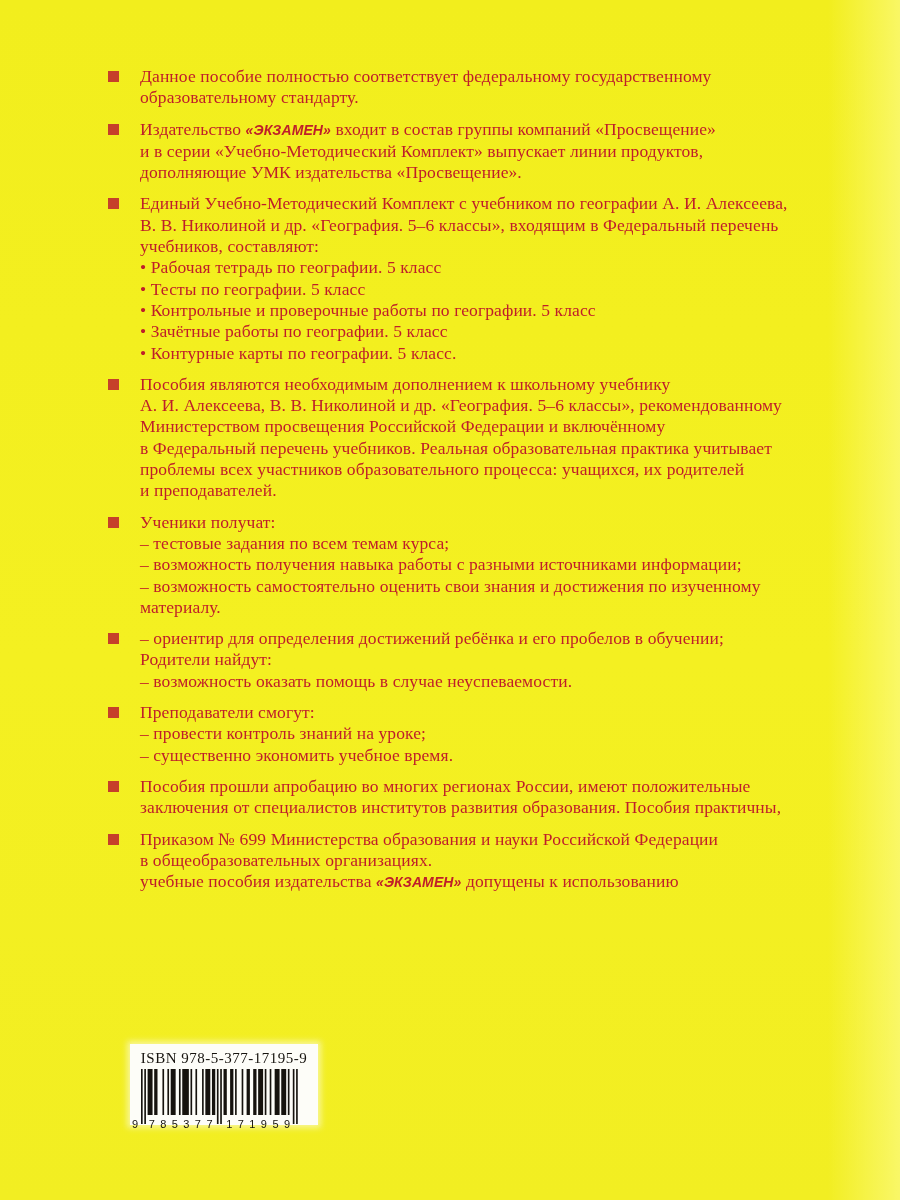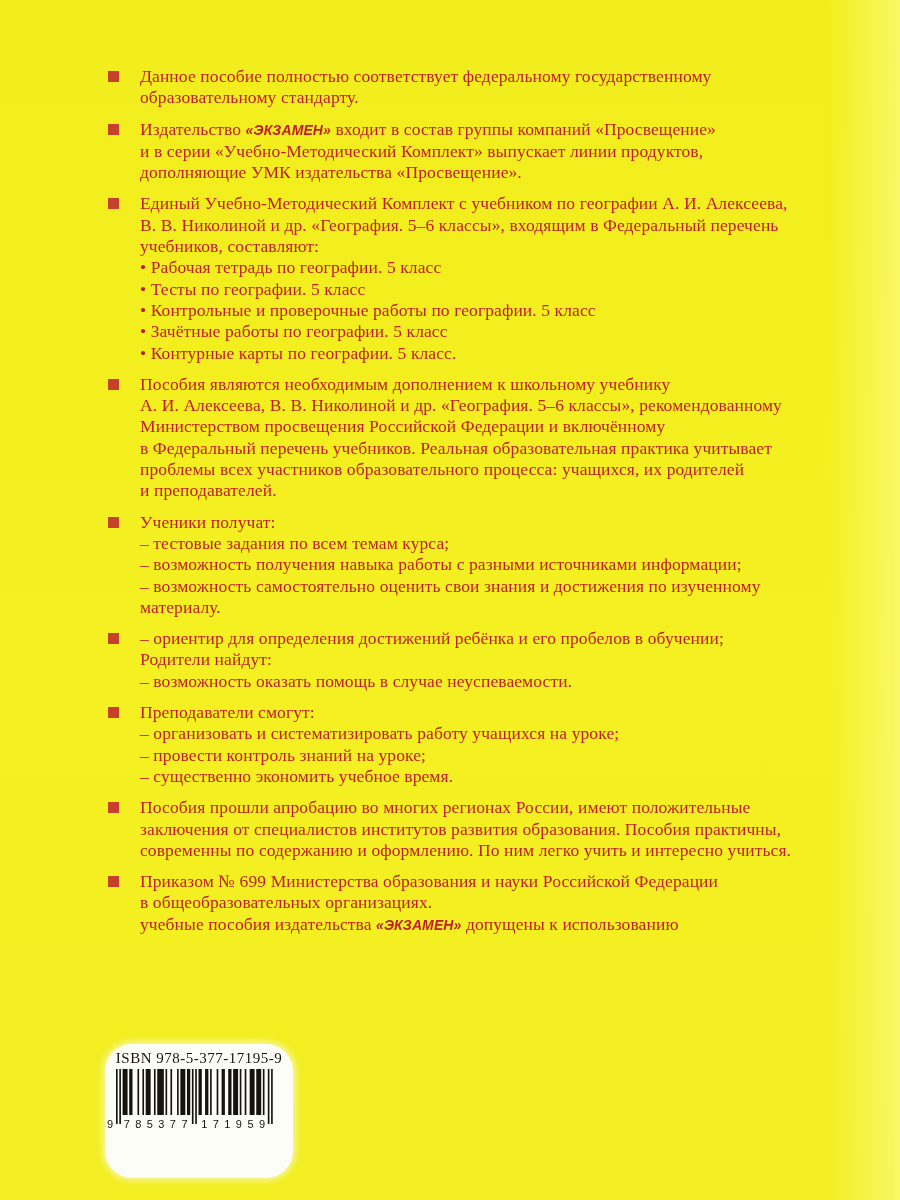--- a/index.html
+++ b/index.html
@@ -39,25 +39,24 @@
   .run-bold { font-weight: normal; }
   .run-brand {
     font-weight: bold;
     font-style: italic;
     font-family: Liberation Sans, sans-serif;
     font-size: 14px;
     margin-top: 20px;
   }
   .barcode-panel {
     position: absolute;
-    left: 105px; top: 1044px;
-    width: 188px; height: 134px;
+    left: 130px; top: 1044px;
+    width: 188px; height: 81px;
     background: #fdfdf8;
     box-shadow: 0 0 6px 3px rgba(253,253,245,0.55);
-    border-radius: 27px;
   }
   .isbn-label {
     margin-top: 6px;
     text-align: center;
     font-family: "Liberation Serif", serif;
     font-size: 15px;
     color: #16130e;
     letter-spacing: 0.5px;
     white-space: nowrap;
   }
@@ -127,31 +126,29 @@
         <div class="bullet-text">
           <div class="text-line"><span>– ориентир для определения достижений ребёнка и его пробелов в обучении;</span></div>
           <div class="text-line"><span>Родители найдут:</span></div>
           <div class="text-line"><span>– возможность оказать помощь в случае неуспеваемости.</span></div>
         </div>
       </div>
       <div class="bullet-item">
         <span class="bullet-square" style="background: rgb(198, 64, 42);"></span>
         <div class="bullet-text">
           <div class="text-line"><span>Преподаватели смогут:</span></div>
-          <div class="text-line"><span>– организовать и систематизировать работу учащихся на уроке;</span></div>
           <div class="text-line"><span>– провести контроль знаний на уроке;</span></div>
           <div class="text-line"><span>– существенно экономить учебное время.</span></div>
         </div>
       </div>
       <div class="bullet-item">
         <span class="bullet-square" style="background: rgb(198, 64, 42);"></span>
         <div class="bullet-text">
           <div class="text-line"><span>Пособия прошли апробацию во многих регионах России, имеют положительные</span></div>
           <div class="text-line"><span>заключения от специалистов институтов развития образования. Пособия практичны,</span></div>
-          <div class="text-line"><span>современны по содержанию и оформлению. По ним легко учить и интересно учиться.</span></div>
         </div>
       </div>
       <div class="bullet-item">
         <span class="bullet-square" style="background: rgb(198, 64, 42);"></span>
         <div class="bullet-text">
           <div class="text-line"><span>Приказом № 699 Министерства образования и науки Российской Федерации</span></div>
           <div class="text-line"><span>в общеобразовательных организациях.</span></div>
           <div class="text-line"><span>учебные пособия издательства </span><span class="run-brand">«ЭКЗАМЕН»</span><span> допущены к использованию</span></div>
         </div>
       </div>

